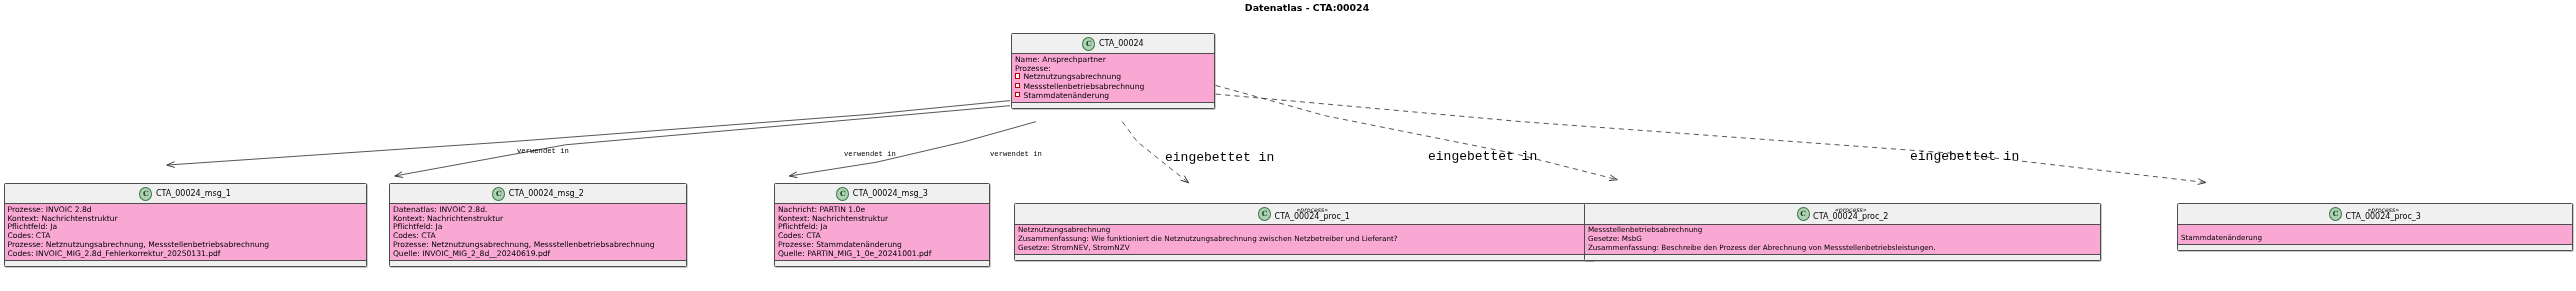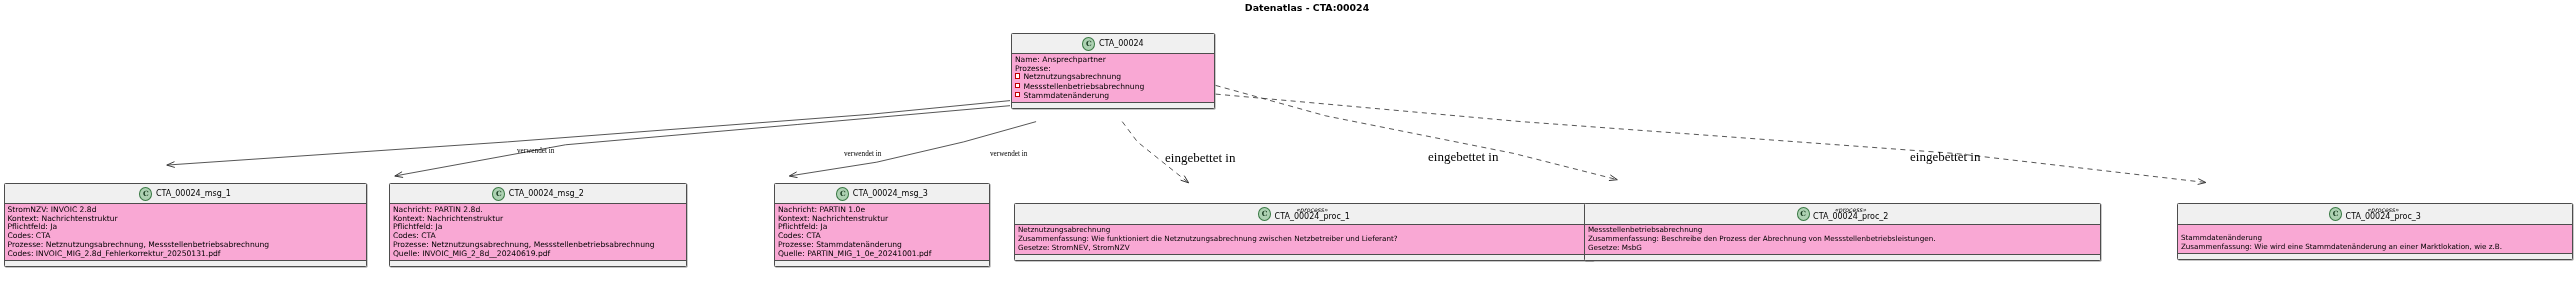--- a/index.html
+++ b/index.html
@@ -136,21 +136,21 @@
   }
   .attr .bullet-pad {
     display: inline-block;
     width: 0px;
   }
 
   
   .edge-label {
     position: absolute;
     font-size: 7.2px;
-    font-family: Liberation Serif, serif;
+    font-family: Liberation Mono, monospace;
     color: #000000;
     background: transparent;
     white-space: nowrap;
   }
   .edge-label.tiny { font-size: 13px; }
 </style>
 </head>
 <body>
 
 <div id="canvas">
@@ -209,41 +209,41 @@
   <div class="uml-node" style="left:3.6px; top:183px; width:363px;">
     <div class="uml-header">
       <span class="hdr-row">
         <span class="class-circle">C</span>
         <span class="hdr-names">
           <span class="class-name">CTA_00024_msg_1</span>
         </span>
       </span>
     </div>
     <div class="uml-body">
-      <div class="attr">StromNZV: INVOIC 2.8d</div>
+      <div class="attr">Prozesse: INVOIC 2.8d</div>
       <div class="attr">Kontext: Nachrichtenstruktur</div>
       <div class="attr">Pflichtfeld: Ja</div>
       <div class="attr">Codes: CTA</div>
       <div class="attr">Prozesse: Netznutzungsabrechnung, Messstellenbetriebsabrechnung</div>
       <div class="attr">Codes: INVOIC_MIG_2.8d_Fehlerkorrektur_20250131.pdf</div>
     </div>
     <div class="uml-foot"></div>
   </div>
 
   <div class="uml-node" style="left:389px; top:183px; width:298px;">
     <div class="uml-header">
       <span class="hdr-row">
         <span class="class-circle">C</span>
         <span class="hdr-names">
           <span class="class-name">CTA_00024_msg_2</span>
         </span>
       </span>
     </div>
     <div class="uml-body">
-      <div class="attr">Nachricht: PARTIN 2.8d.</div>
+      <div class="attr">Datenatlas: INVOIC 2.8d.</div>
       <div class="attr">Kontext: Nachrichtenstruktur</div>
       <div class="attr">Pflichtfeld: Ja</div>
       <div class="attr">Codes: CTA</div>
       <div class="attr">Prozesse: Netznutzungsabrechnung, Messstellenbetriebsabrechnung</div>
       <div class="attr">Quelle: INVOIC_MIG_2_8d__20240619.pdf</div>
     </div>
     <div class="uml-foot"></div>
   </div>
 
   <div class="uml-node" style="left:774px; top:183px; width:216px;">
@@ -289,37 +289,36 @@
       <span class="hdr-row">
         <span class="class-circle">C</span>
         <span class="hdr-names">
           <span class="stereotype">«process»</span>
           <span class="class-name">CTA_00024_proc_2</span>
         </span>
       </span>
     </div>
     <div class="uml-body">
       <div class="attr small">Messstellenbetriebsabrechnung</div>
+      <div class="attr small">Gesetze: MsbG</div>
       <div class="attr small">Zusammenfassung: Beschreibe den Prozess der Abrechnung von Messstellenbetriebsleistungen.</div>
-      <div class="attr small">Gesetze: MsbG</div>
     </div>
     <div class="uml-foot"></div>
   </div>
 
   <div class="uml-node" style="left:2177px; top:203px; width:396px;">
     <div class="uml-header">
       <span class="hdr-row">
         <span class="class-circle">C</span>
         <span class="hdr-names">
           <span class="stereotype">«process»</span>
           <span class="class-name">CTA_00024_proc_3</span>
         </span>
       </span>
     </div>
     <div class="uml-body" style="padding-top:9.4px;">
       <div class="attr small">Stammdatenänderung</div>
-      <div class="attr small">Zusammenfassung: Wie wird eine Stammdatenänderung an einer Marktlokation, wie z.B.</div>
     </div>
     <div class="uml-foot"></div>
   </div>
 
 </div>
 
 
 </body></html>

